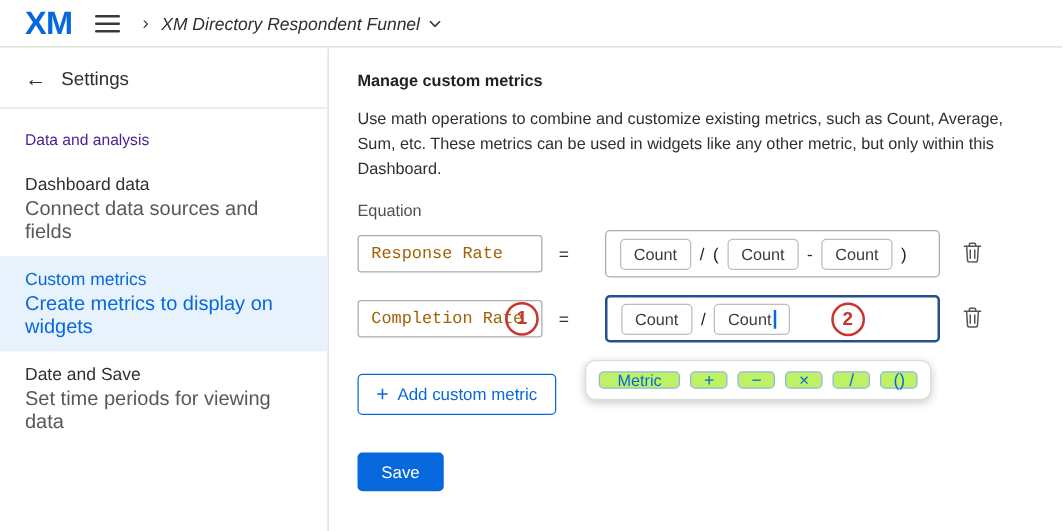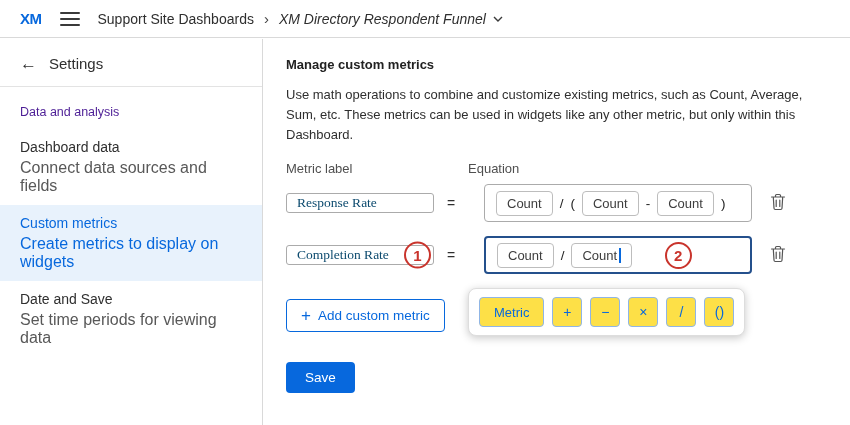--- a/index.html
+++ b/index.html
@@ -8,21 +8,21 @@
     --focus-border:#24508c;
     --selected-bg:#e8f2fc;
   }
   *{box-sizing:border-box;margin:0;padding:0;}
   html,body{width:850px;height:425px;overflow:hidden;background:#fff;
     font-family:"Liberation Sans","DejaVu Sans",sans-serif;color:#2f2f2f;}
 
   
   .topbar{height:38px;border-bottom:1px solid #d9d9d9;display:flex;align-items:center;
     padding:0 20px;gap:18px;background:#fff;}
-  .logo{font-size:15px;font-weight:800;color:var(--accent);letter-spacing:-0.5px;}
+  .logo{font-size:26px;font-weight:800;color:var(--accent);letter-spacing:-0.5px;}
   .hamburger{width:20px;display:flex;flex-direction:column;gap:4px;cursor:pointer;}
   .hamburger span{display:block;height:2px;background:#3a3a3a;border-radius:1px;}
   .breadcrumb{display:flex;align-items:center;gap:10px;font-size:14px;color:#2f2f2f;}
   .crumb{cursor:pointer;}
   .crumb-sep{font-size:15px;color:#444;}
   .crumb-current{display:flex;align-items:center;gap:7px;cursor:pointer;font-style:italic;}
   .chev{width:10px;height:6px;display:inline-block;}
 
   
   .sidebar{position:absolute;top:39px;left:0;bottom:0;width:263px;background:#fff;
@@ -41,43 +41,43 @@
   
   .main{position:absolute;top:39px;left:264px;right:0;bottom:0;padding:18px 22px;background:#fff;}
   .page-title{font-size:13px;font-weight:bold;color:#222;margin-bottom:13px;}
   .desc{font-size:13px;line-height:1.55;color:#2f2f2f;max-width:552px;margin-bottom:16px;}
 
   .headers-row{display:flex;font-size:13px;color:#4f4f4f;margin-bottom:8px;}
   .col-label{width:182px;}
 
   .metric-row{display:flex;align-items:center;margin-bottom:14px;}
   .label-wrap{position:relative;width:148px;}
-  .label-input{width:148px;height:20px;border:1px solid #ababab;border-radius:3px;
-    padding:0 10px;font-size:13.5px;color:#0c4a6e;font-family:Liberation Serif, serif;background:#fff;}
+  .label-input{width:148px;height:30px;border:1px solid #ababab;border-radius:3px;
+    padding:0 10px;font-size:13.5px;color:#a16207;font-family:Liberation Mono, monospace;background:#fff;}
   .equals{width:34px;text-align:center;font-size:14px;color:#2f2f2f;}
   .equation-box{width:268px;height:38px;border:1px solid #ababab;border-radius:4px;
     display:flex;align-items:center;gap:7px;padding:0 11px;background:#fff;cursor:text;margin-left:16px;}
   .equation-box.focused{border:2px solid var(--focus-border);}
   .chip{border:1px solid #bdbdbd;border-radius:4px;padding:4px 10px;font-size:13px;
     color:#3d3d3d;background:#fff;cursor:pointer;display:inline-flex;align-items:center;}
   .op{font-size:13.5px;color:#222;}
   .cursor-bar{display:inline-block;width:1.5px;height:15px;background:var(--accent);margin-left:2px;}
   .trash-btn{margin-left:16px;background:none;border:none;cursor:pointer;padding:2px;}
 
   .circle-anno{width:27px;height:27px;border:2px solid var(--annotation);border-radius:50%;
     color:var(--annotation);font-size:15px;font-weight:bold;display:flex;align-items:center;
     justify-content:center;background:transparent;flex:none;}
   .anno-in-label{position:absolute;right:3px;top:50%;transform:translateY(-50%);}
   .anno-in-eq{margin-left:26px;}
 
   .actions-row{position:relative;height:60px;}
   .toolbar-popup{position:absolute;left:182px;top:0;background:#fff;border:1px solid #ddd;
     border-radius:8px;box-shadow:0 2px 8px rgba(0,0,0,0.22);padding:8px 10px;
     display:inline-flex;gap:8px;align-items:center;}
-  .tb-btn{height:30px;border:1px solid #8fb5e6;border-radius:4px;background:#fde047;
+  .tb-btn{height:14px;border:1px solid #8fb5e6;border-radius:4px;background:#bef264;
     color:var(--accent);font-size:14px;cursor:pointer;display:inline-flex;
     align-items:center;justify-content:center;font-family:inherit;}
   .tb-metric{padding:0 14px;font-size:13px;}
   .tb-square{width:30px;}
   .add-btn{margin-top:11px;height:33px;border:1px solid var(--accent);border-radius:4px;
     background:#fff;color:var(--accent);font-size:13.5px;padding:0 14px;cursor:pointer;
     display:inline-flex;align-items:center;gap:7px;font-family:inherit;}
   .add-plus{font-size:17px;line-height:1;}
   .save-btn{margin-top:14px;height:31px;border:none;border-radius:4px;background:var(--accent);
     color:#fff;font-size:13.5px;padding:0 19px;cursor:pointer;font-family:inherit;display:inline-flex;
@@ -87,21 +87,20 @@
 <body>
 
 <div class="topbar">
   <div class="logo">XM</div>
   <div class="hamburger">
     <span></span>
       <span></span>
       <span></span>
   </div>
   <div class="breadcrumb">
-    <span class="crumb">Support Site Dashboards</span>
     <span class="crumb-sep">›</span>
     <span class="crumb-current">
       <span>XM Directory Respondent Funnel</span>
       <svg class="chev" viewBox="0 0 10 6">
         <polyline points="1,1 5,5 9,1" fill="none" stroke="#3a3a3a" stroke-width="1.4"></polyline>
       </svg>
     </span>
   </div>
 </div>
 
@@ -124,21 +123,20 @@
     <div class="t">Date and Save</div>
     <div class="s">Set time periods for viewing data</div>
   </div>
 </div>
 
 <div class="main">
   <div class="page-title">Manage custom metrics</div>
   <div class="desc">Use math operations to combine and customize existing metrics, such as Count, Average, Sum, etc. These metrics can be used in widgets like any other metric, but only within this Dashboard.</div>
 
   <div class="headers-row">
-    <span class="col-label">Metric label</span>
     <span>Equation</span>
   </div>
 
   
   <div class="metric-row">
     <span class="label-wrap">
       <input class="label-input" value="Response Rate" style="">
     </span>
     <span class="equals">=</span>
     <div class="equation-box">

